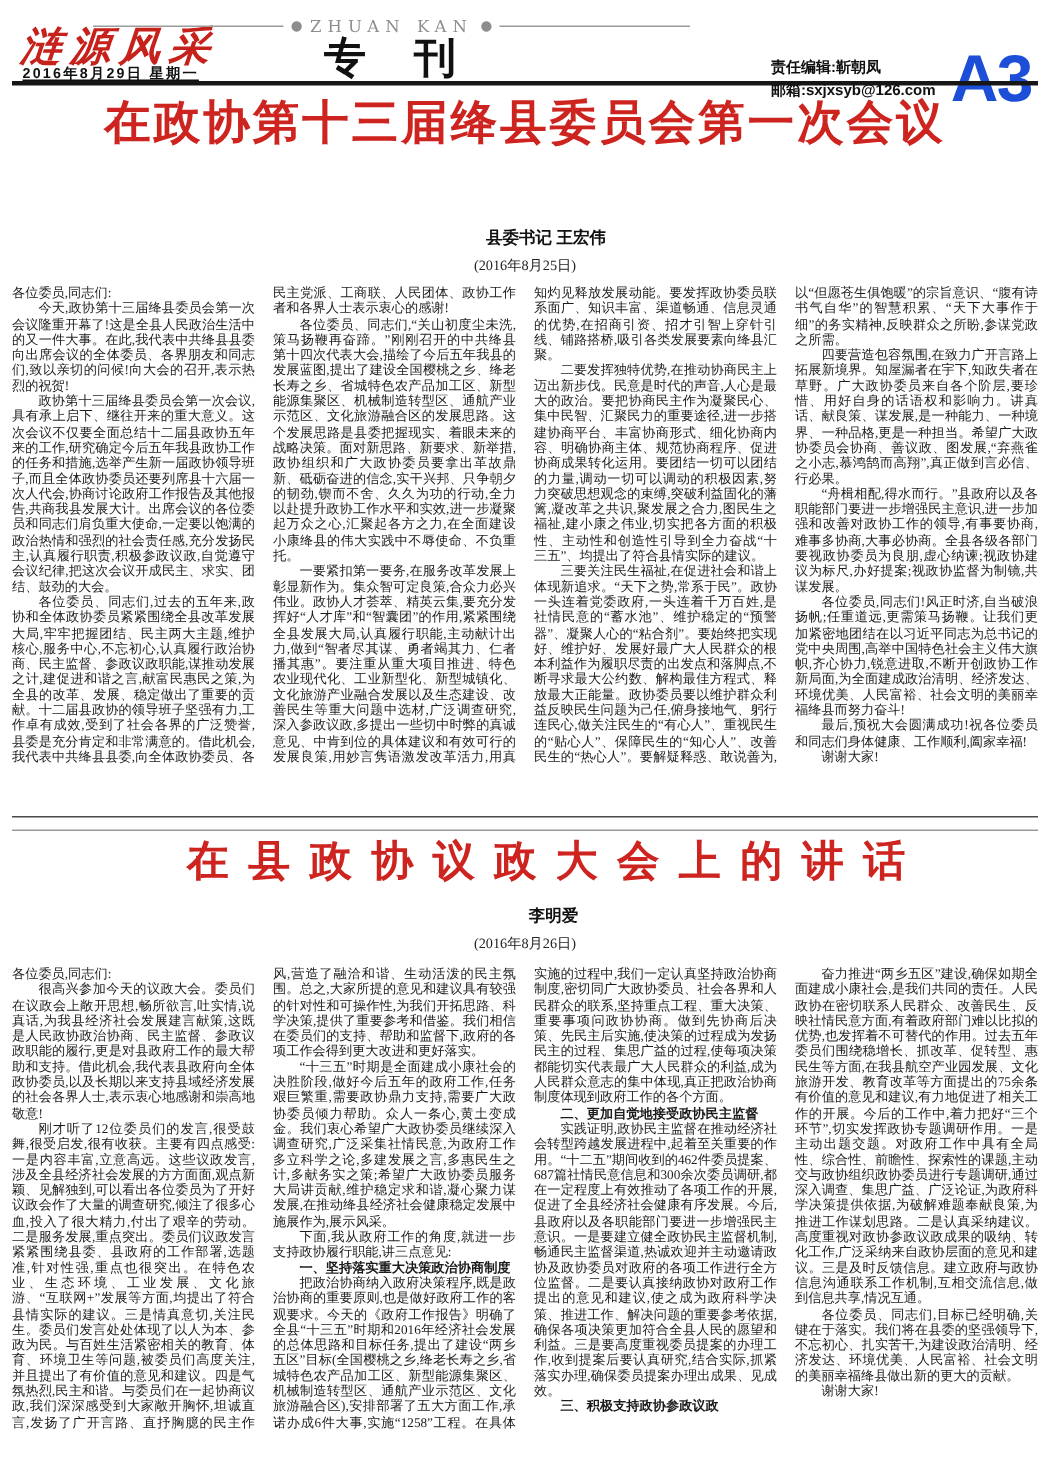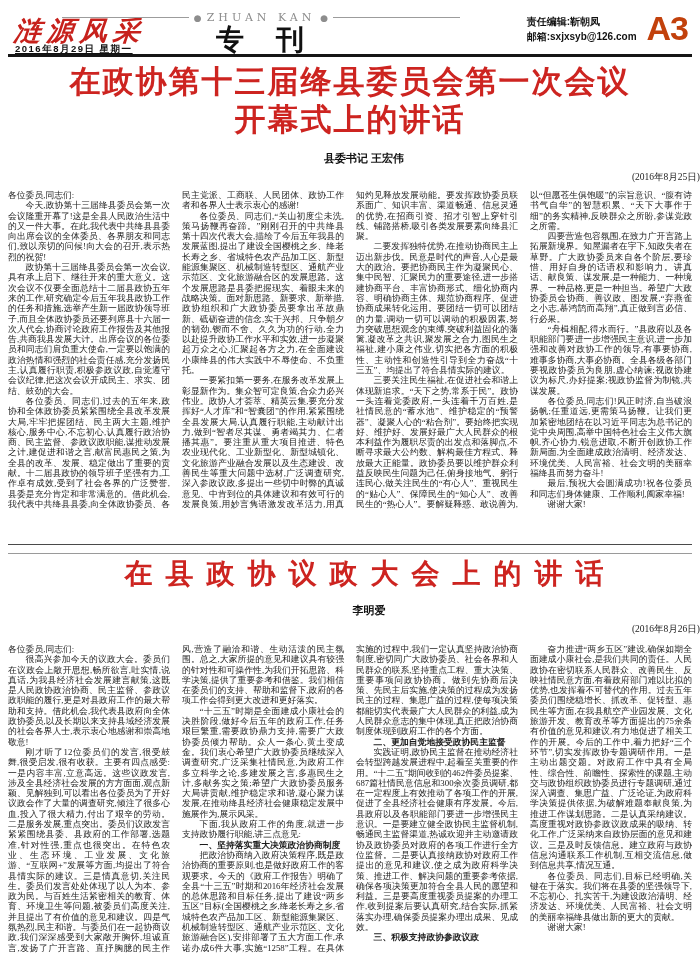--- a/index.html
+++ b/index.html
@@ -27,42 +27,42 @@
     display:flex; align-items:center; gap:5px;
     color:#8d8d8d; font-size:11px; letter-spacing:4px;
     font-family:"DejaVu Serif", serif;
   }
   .pinyin-row .rule { flex:1; height:1px; background:#9c9c9c; }
   .pinyin-row .dot { font-size:9px; color:#8d8d8d; letter-spacing:0; }
   .section-name {
     margin-top:1px; font-size:28px; font-weight:600; color:#111;
     letter-spacing:2px; line-height:30px; white-space:pre;
   }
-  .right-block { position:absolute; right:12px; top:9px; display:flex; align-items:center; gap:10px; }
+  .right-block { position:absolute; right:12px; top:28px; display:flex; align-items:center; gap:10px; }
   .editor-lines {
     font-size:10px; font-weight:bold; line-height:15px; text-align:left;
     font-family:"Liberation Sans", sans-serif; color:#111;
   }
   .page-number {
-    font-size:34px; font-weight:900; letter-spacing:-1px; color:#c2410c;
+    font-size:44px; font-weight:900; letter-spacing:-1px; color:#1d4ed8;
     font-family:"Liberation Sans", sans-serif;
   }
   .masthead-rule { position:absolute; top:54px; left:8px; right:8px; height:2.5px; background:#161616; }
 
   
   .headline {
     position:absolute; left:0; right:0; text-align:center;
     color:#cd2420; font-weight:900; font-family:"Liberation Sans", sans-serif;
   }
   .byline {
     position:absolute; left:0; right:0; text-align:center;
     font-size:11px; font-weight:bold; color:#111;
     font-family:"Liberation Sans", sans-serif;
   }
-  .dateline { position:absolute; left:0; right:0; text-align:right; font-size:9.5px; color:#222; }
+  .dateline { position:absolute; left:0; right:0; text-align:center; font-size:9.5px; color:#222; }
 
   .body-cols {
     position:absolute; left:8px; right:8px; overflow:hidden;
     column-count:4; column-gap:12px; column-fill:balance;
     text-align:justify; font-size:8.8px; line-height:10.3px; color:#1c1c1c;
   }
   p.para { margin:0; text-indent:2em; }
   p.para-salutation { text-indent:0; }
   p.para-heading { font-weight:bold; font-family:"Liberation Sans", sans-serif; }
 
@@ -109,21 +109,20 @@
         <div>邮箱:sxjxsyb@126.com</div>
       </div>
       <div class="page-number">A3</div>
     </div>
 
     <div class="masthead-rule"></div>
   </div>
 
   <div class="headline a1-title">
     <div>在政协第十三届绛县委员会第一次会议</div>
-    <div>开幕式上的讲话</div>
   </div>
   <div class="byline a1-byline">县委书记 王宏伟</div>
   <div class="dateline a1-date">(2016年8月25日)</div>
   <div class="body-cols a1-body">
       <p class="para para-salutation">各位委员,同志们:</p>
       <p class="para">今天,政协第十三届绛县委员会第一次会议隆重开幕了!这是全县人民政治生活中的又一件大事。在此,我代表中共绛县县委向出席会议的全体委员、各界朋友和同志们,致以亲切的问候!向大会的召开,表示热烈的祝贺!</p>
       <p class="para">政协第十三届绛县委员会第一次会议,具有承上启下、继往开来的重大意义。这次会议不仅要全面总结十二届县政协五年来的工作,研究确定今后五年我县政协工作的任务和措施,选举产生新一届政协领导班子,而且全体政协委员还要列席县十六届一次人代会,协商讨论政府工作报告及其他报告,共商我县发展大计。出席会议的各位委员和同志们肩负重大使命,一定要以饱满的政治热情和强烈的社会责任感,充分发扬民主,认真履行职责,积极参政议政,自觉遵守会议纪律,把这次会议开成民主、求实、团结、鼓劲的大会。</p>
       <p class="para">各位委员、同志们,过去的五年来,政协和全体政协委员紧紧围绕全县改革发展大局,牢牢把握团结、民主两大主题,维护核心,服务中心,不忘初心,认真履行政治协商、民主监督、参政议政职能,谋推动发展之计,建促进和谐之言,献富民惠民之策,为全县的改革、发展、稳定做出了重要的贡献。十二届县政协的领导班子坚强有力,工作卓有成效,受到了社会各界的广泛赞誉,县委是充分肯定和非常满意的。借此机会,我代表中共绛县县委,向全体政协委员、各民主党派、工商联、人民团体、政协工作者和各界人士表示衷心的感谢!</p>
       <p class="para">各位委员、同志们,“关山初度尘未洗,策马扬鞭再奋蹄。”刚刚召开的中共绛县第十四次代表大会,描绘了今后五年我县的发展蓝图,提出了建设全国樱桃之乡、绛老长寿之乡、省城特色农产品加工区、新型能源集聚区、机械制造转型区、通航产业示范区、文化旅游融合区的发展思路。这个发展思路是县委把握现实、着眼未来的战略决策。面对新思路、新要求、新举措,政协组织和广大政协委员要拿出革故鼎新、砥砺奋进的信念,实干兴邦、只争朝夕的韧劲,锲而不舍、久久为功的行动,全力以赴提升政协工作水平和实效,进一步凝聚起万众之心,汇聚起各方之力,在全面建设小康绛县的伟大实践中不辱使命、不负重托。</p>
       <p class="para">一要紧扣第一要务,在服务改革发展上彰显新作为。集众智可定良策,合众力必兴伟业。政协人才荟萃、精英云集,要充分发挥好“人才库”和“智囊团”的作用,紧紧围绕全县发展大局,认真履行职能,主动献计出力,做到“智者尽其谋、勇者竭其力、仁者播其惠”。要注重从重大项目推进、特色农业现代化、工业新型化、新型城镇化、文化旅游产业融合发展以及生态建设、改善民生等重大问题中选材,广泛调查研究,深入参政议政,多提出一些切中时弊的真诚意见、中肯到位的具体建议和有效可行的发展良策,用妙言隽语激发改革活力,用真知灼见释放发展动能。要发挥政协委员联系面广、知识丰富、渠道畅通、信息灵通的优势,在招商引资、招才引智上穿针引线、铺路搭桥,吸引各类发展要素向绛县汇聚。</p>

